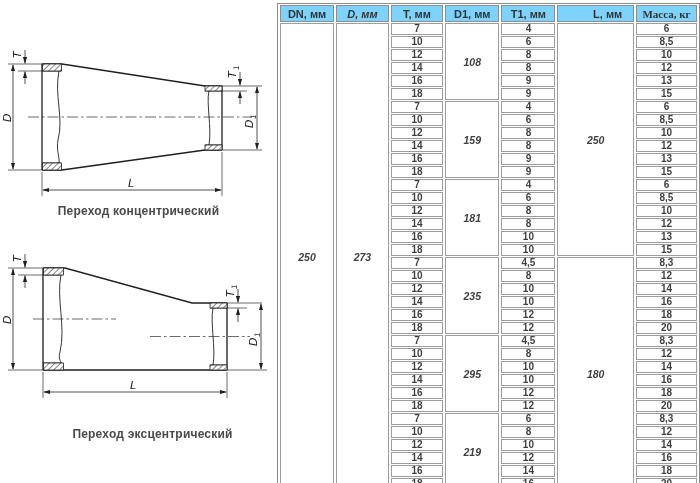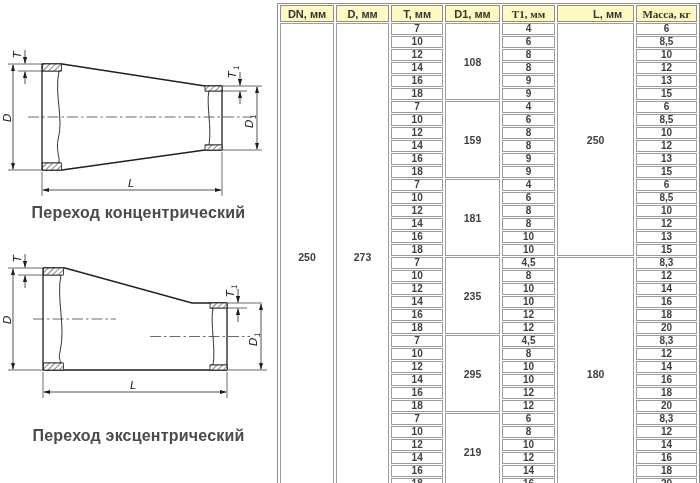--- a/index.html
+++ b/index.html
@@ -9,59 +9,59 @@
   }
   .stage{position:relative;width:700px;height:483px;background:#fff;}
 
   
   .diagrams{position:absolute;left:0;top:0;width:277px;height:483px;}
   .fig{position:absolute;left:0;}
   #fig1{top:0;}
   #fig2{top:242px;}
   .caption{
     position:absolute;left:0;width:277px;text-align:center;
-    font-size:16px;font-weight:700;color:#4a4a4a;letter-spacing:.2px;
+    font-size:12px;font-weight:700;color:#4a4a4a;letter-spacing:.2px;
   }
   #cap1{top:204px;}
-  #cap2{top:427px;}
+  #cap2{top:427px;margin-left:14px;}
 
   .ol{stroke:#1f1f1f;stroke-width:1.3;fill:none;stroke-linejoin:miter;}
   .ol2{stroke:#1f1f1f;stroke-width:.9;fill:none;}
   .ext{stroke:#3a3a3a;stroke-width:.75;fill:none;}
   .dl{stroke:#242424;stroke-width:.8;fill:none;}
   .cl{stroke:#454545;stroke-width:.8;fill:none;stroke-dasharray:11 3 2.5 3;}
   .hatrect{stroke:#1f1f1f;stroke-width:.8;}
   text.dim{font-family:"DejaVu Sans",sans-serif;font-style:italic;font-size:11px;fill:#1d1d1d;}
   text.dimsub{font-family:"DejaVu Sans",sans-serif;font-style:italic;font-size:7.5px;fill:#1d1d1d;}
 
   
   table.dim-table{
     position:absolute;left:277px;top:3px;
     border-collapse:separate;border-spacing:2px 1px;
     border:1px solid #8d8d8d;background:#fff;
   }
   .dim-table th{
-    border:1px solid #8d8d8d;background:#fef9c3;
+    border:1px solid #8d8d8d;background:#7dd3fc;
     font-size:11px;font-weight:700;color:#333333;
     height:15px;padding:0 1px;text-align:center;white-space:nowrap;
   }
   .dim-table td{
     border:1px solid #9c9c9c;background:#fff;
     font-size:10px;font-weight:700;color:#3f3f3f;
     text-align:center;vertical-align:middle;
     padding:0;height:9.5px;line-height:10px;white-space:nowrap;
   }
   .dim-table th:nth-child(1){width:54px;}
-  .dim-table th:nth-child(2){width:55px;}
+  .dim-table th:nth-child(2){width:55px;font-style:italic;}
   .dim-table th:nth-child(3){width:55px;}
   .dim-table th:nth-child(4){width:55px;}
-  .dim-table th:nth-child(5){width:55px;font-family:Liberation Serif, serif;}
+  .dim-table th:nth-child(5){width:55px;}
   .dim-table th:nth-child(6){width:55px;padding-left:25px;}
   .dim-table th:nth-child(7){width:60px;font-family:Liberation Serif, serif;}
-  .dim-table td.merged{font-size:10.5px;}
+  .dim-table td.merged{font-size:10.5px;font-style:italic;}
 </style>
 </head>
 <body>
 
 <div class="stage">
 
   <div class="diagrams">
 
     <svg id="fig1" class="fig" width="277" height="200" viewBox="0 0 277 200">
       <defs>

